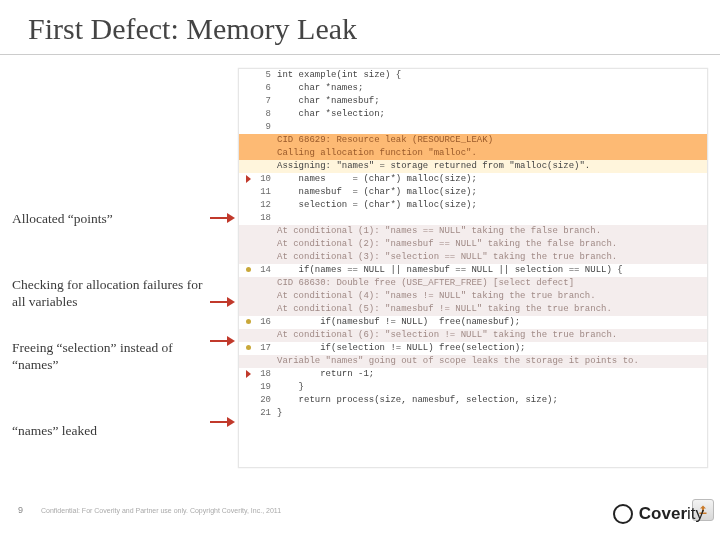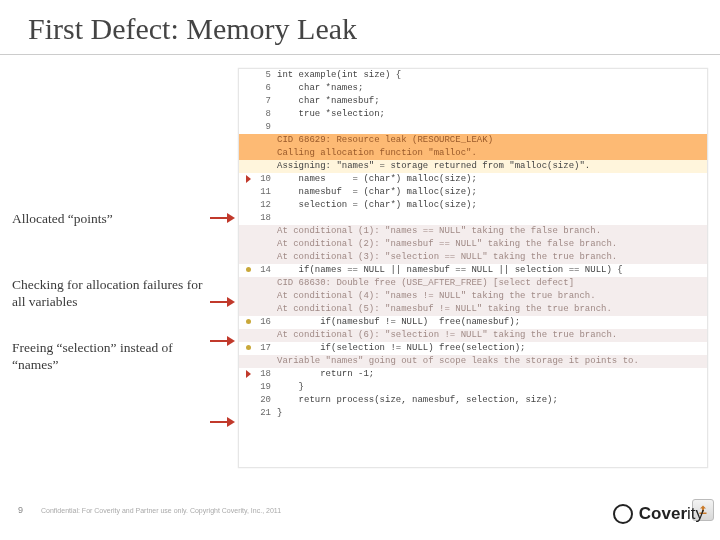--- a/index.html
+++ b/index.html
@@ -216,20 +216,21 @@
 
 <div class="slide">
 
   <div class="title">First Defect: Memory Leak</div>
   <div class="underline"></div>
 
   <div class="annotations">
     <div class="ann ann-1">Allocated “points”</div>
     <div class="ann ann-2">Checking for allocation failures for all variables</div>
     <div class="ann ann-3">Freeing “selection” instead of “names”</div>
+    <div class="ann ann-4">“names” leaked</div>
   </div>
 
   <div class="arrows">
     <div class="arrow" style="top:214px;">
         <div class="arrow-line"></div>
         <div class="arrow-head"></div>
       </div>
     <div class="arrow" style="top:298px;">
         <div class="arrow-line"></div>
         <div class="arrow-head"></div>
@@ -241,21 +242,21 @@
     <div class="arrow" style="top:418px;">
         <div class="arrow-line"></div>
         <div class="arrow-head"></div>
       </div>
   </div>
 
   <div class="code-panel" id="code-panel">
       <div class="row "><span class="marker"></span><span class="gutter">5</span><span class="code">int example(int size) {</span></div>
       <div class="row "><span class="marker"></span><span class="gutter">6</span><span class="code">    char *names;</span></div>
       <div class="row "><span class="marker"></span><span class="gutter">7</span><span class="code">    char *namesbuf;</span></div>
-      <div class="row "><span class="marker"></span><span class="gutter">8</span><span class="code">    true *selection;</span></div>
+      <div class="row "><span class="marker"></span><span class="gutter">8</span><span class="code">    char *selection;</span></div>
       <div class="row "><span class="marker"></span><span class="gutter">9</span><span class="code"></span></div>
       <div class="row defect"><span class="marker"></span><span class="gutter"></span><span class="code">CID 68629: Resource leak (RESOURCE_LEAK)</span></div>
       <div class="row defect"><span class="marker"></span><span class="gutter"></span><span class="code">Calling allocation function "malloc".</span></div>
       <div class="row highlight"><span class="marker"></span><span class="gutter"></span><span class="code">Assigning: "names" = storage returned from "malloc(size)".</span></div>
       <div class="row "><span class="marker"><span class="tri"></span></span><span class="gutter">10</span><span class="code">    names     = (char*) malloc(size);</span></div>
       <div class="row "><span class="marker"></span><span class="gutter">11</span><span class="code">    namesbuf  = (char*) malloc(size);</span></div>
       <div class="row "><span class="marker"></span><span class="gutter">12</span><span class="code">    selection = (char*) malloc(size);</span></div>
       <div class="row "><span class="marker"></span><span class="gutter">18</span><span class="code"></span></div>
       <div class="row analysis"><span class="marker"></span><span class="gutter"></span><span class="code">At conditional (1): "names == NULL" taking the false branch.</span></div>
       <div class="row analysis"><span class="marker"></span><span class="gutter"></span><span class="code">At conditional (2): "namesbuf == NULL" taking the false branch.</span></div>

